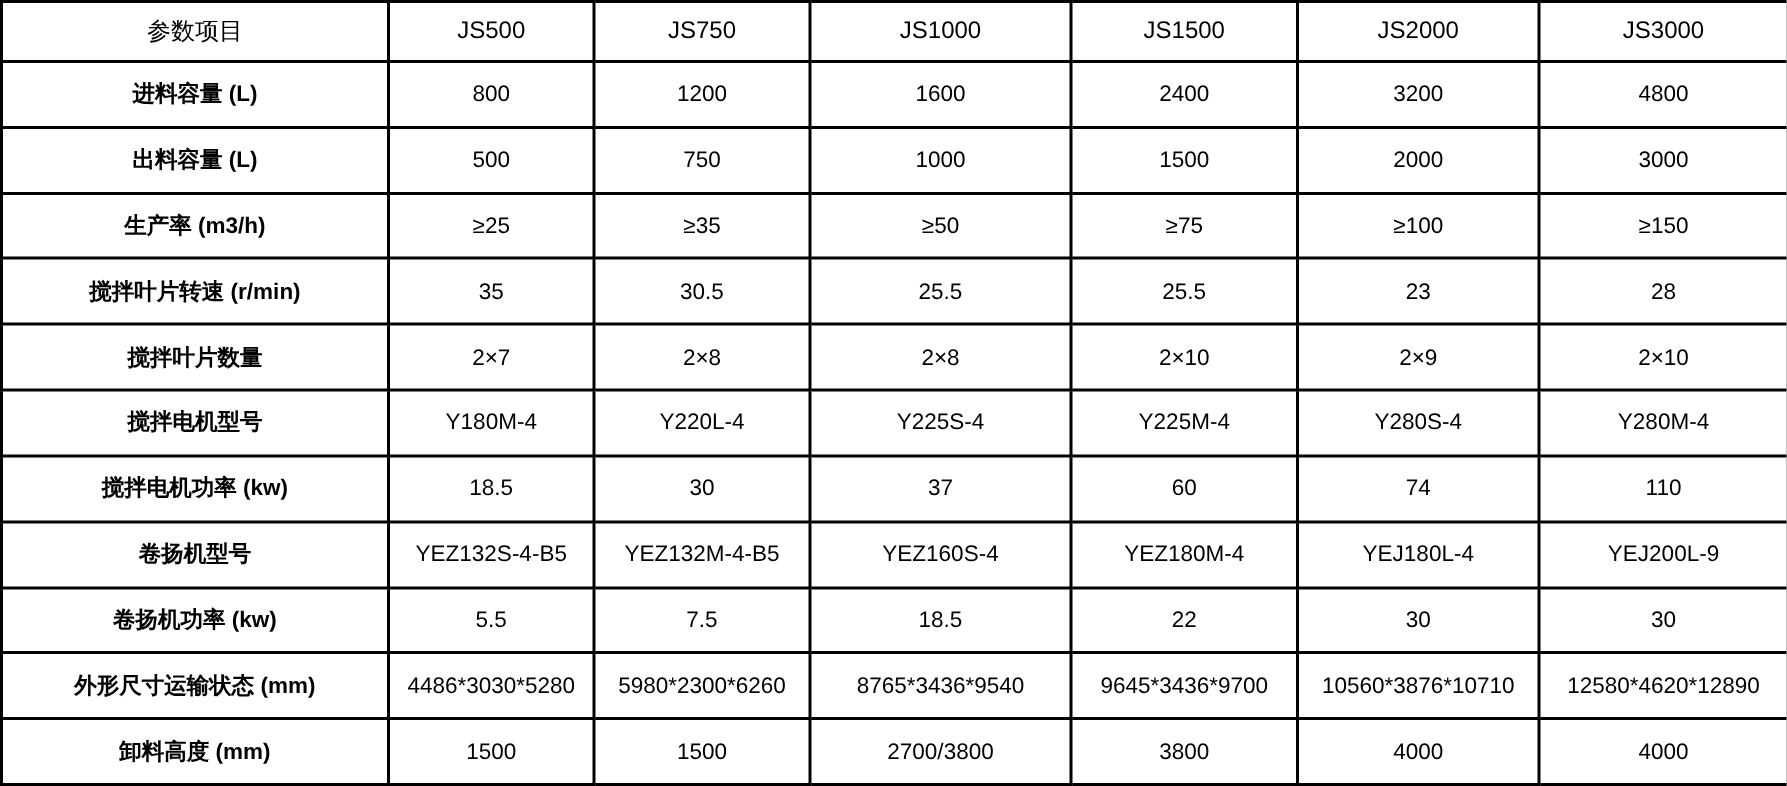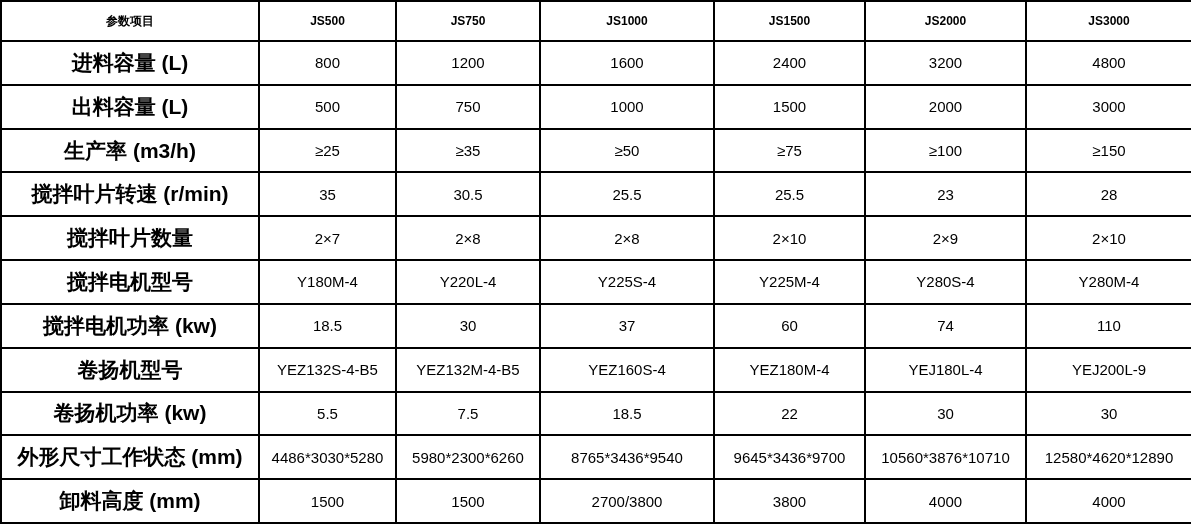--- a/index.html
+++ b/index.html
@@ -23,26 +23,26 @@
   .spec-table th,.spec-table td{
     border:2px solid var(--border-color);
     text-align:center;
     vertical-align:middle;
     padding:0 2px;
     overflow:hidden;
     white-space:nowrap;
   }
   .spec-table thead th{
     height:40px;
-    font-size:12px;
-    font-weight:bold;
+    font-size:16px;
+    font-weight:normal;
   }
   .spec-table tbody th{
     height:30px;
-    font-size:21px;
+    font-size:15px;
     font-weight:bold;
   }
   .spec-table tbody td{
     height:30px;
     font-size:15px;
     font-weight:normal;
   }
 </style>
 </head>
 <body>
@@ -144,21 +144,21 @@
       <tr>
         <th>卷扬机功率 (kw)</th>
         <td>5.5</td>
         <td>7.5</td>
         <td>18.5</td>
         <td>22</td>
         <td>30</td>
         <td>30</td>
       </tr>
       <tr>
-        <th>外形尺寸工作状态 (mm)</th>
+        <th>外形尺寸运输状态 (mm)</th>
         <td>4486*3030*5280</td>
         <td>5980*2300*6260</td>
         <td>8765*3436*9540</td>
         <td>9645*3436*9700</td>
         <td>10560*3876*10710</td>
         <td>12580*4620*12890</td>
       </tr>
       <tr>
         <th>卸料高度 (mm)</th>
         <td>1500</td>

